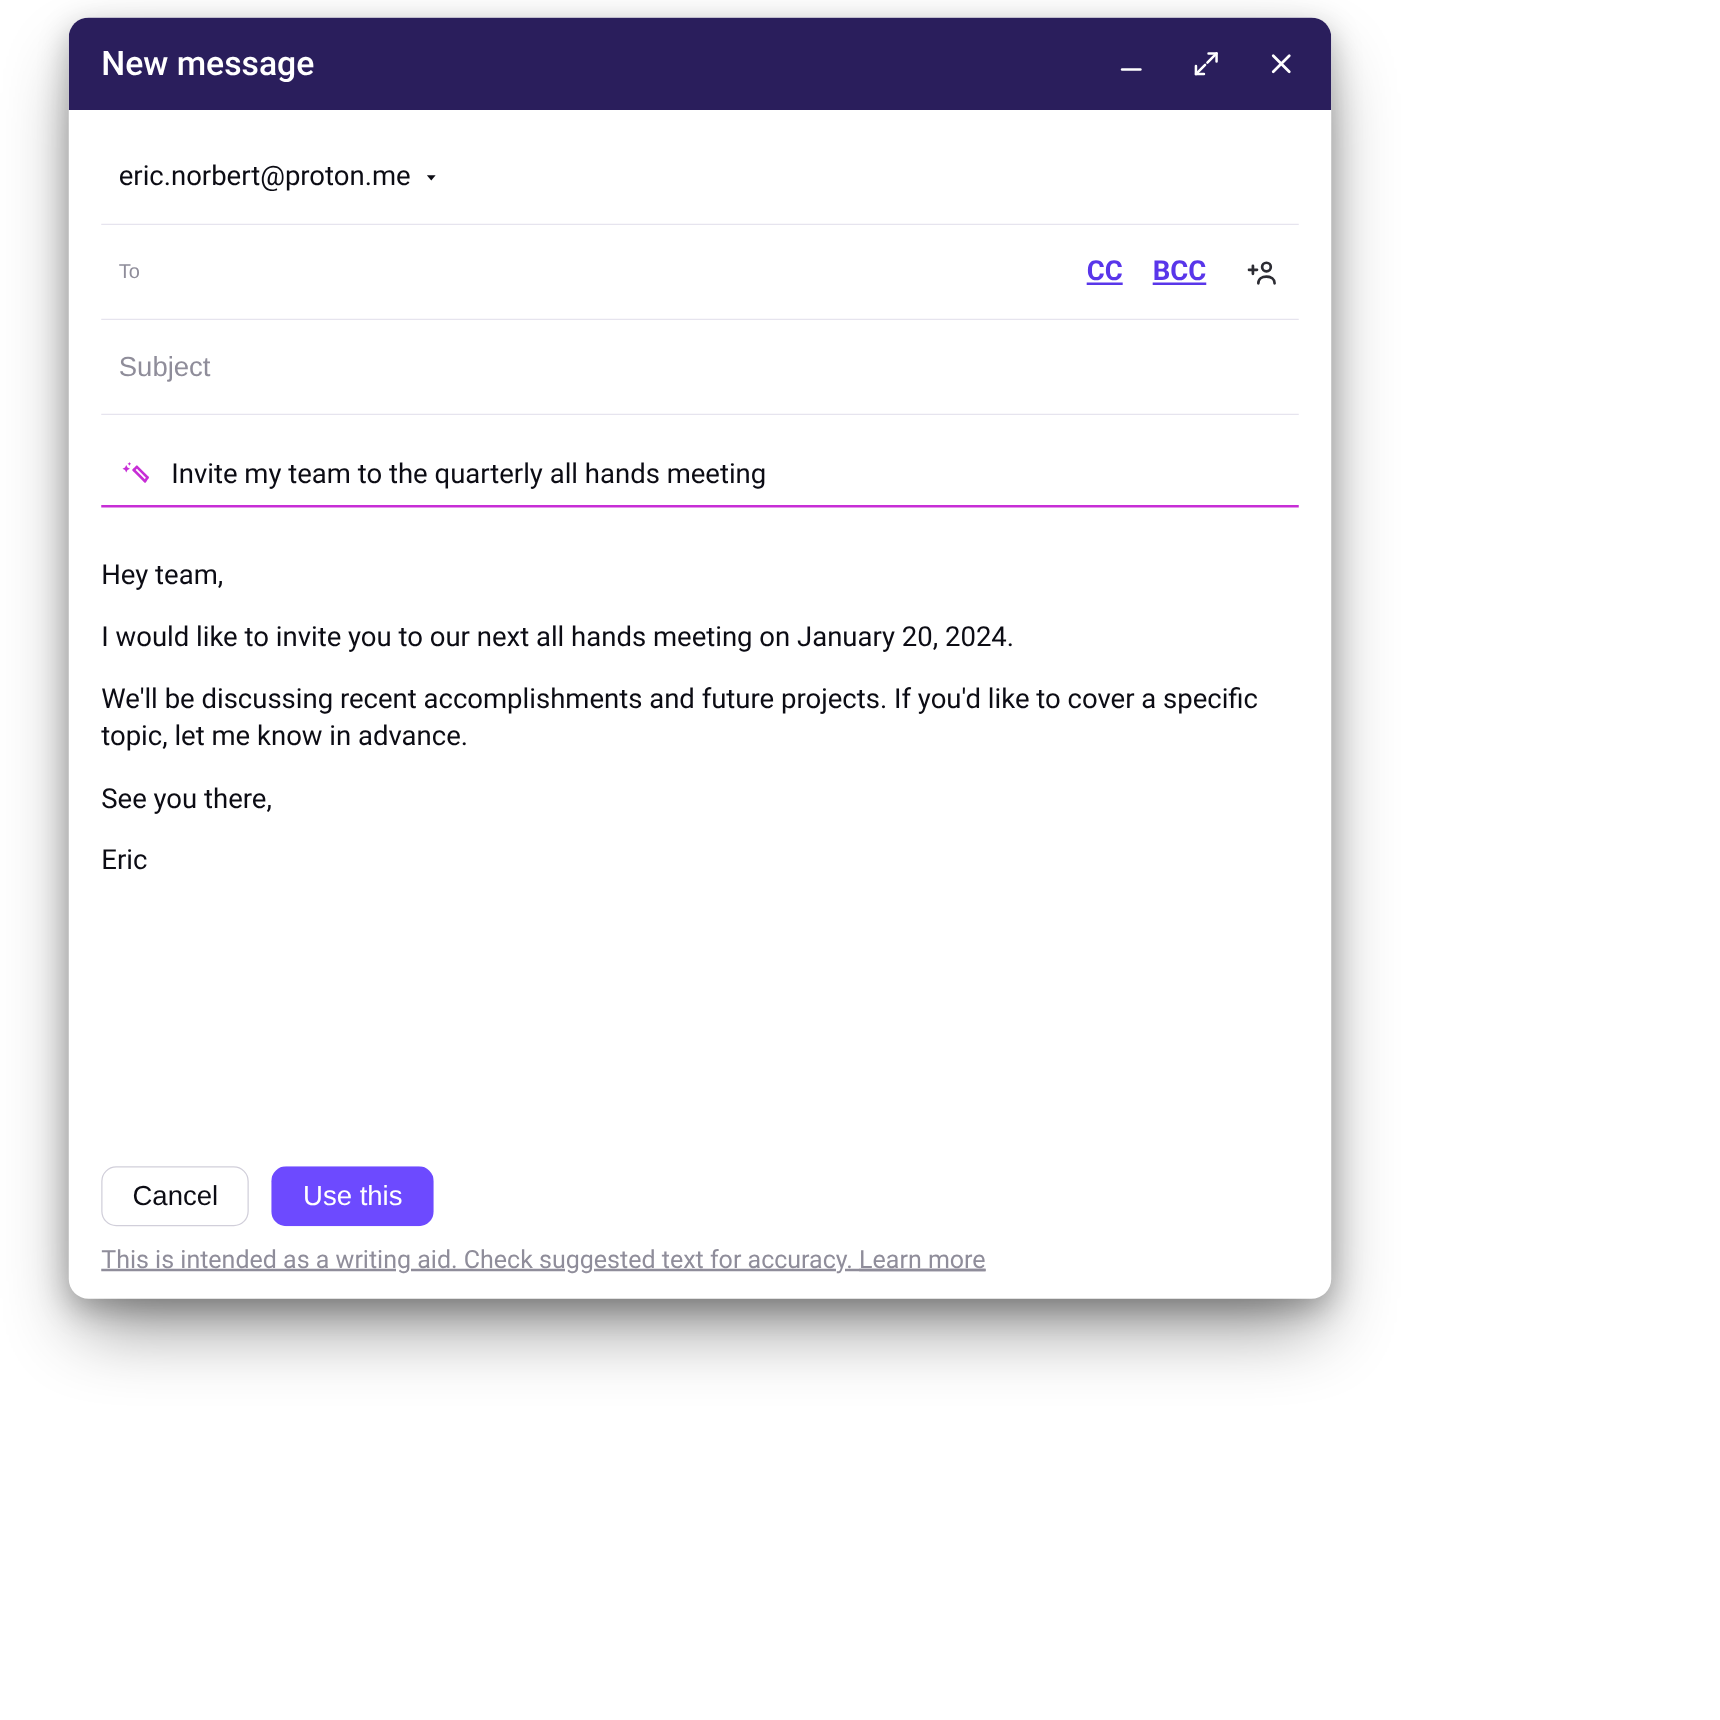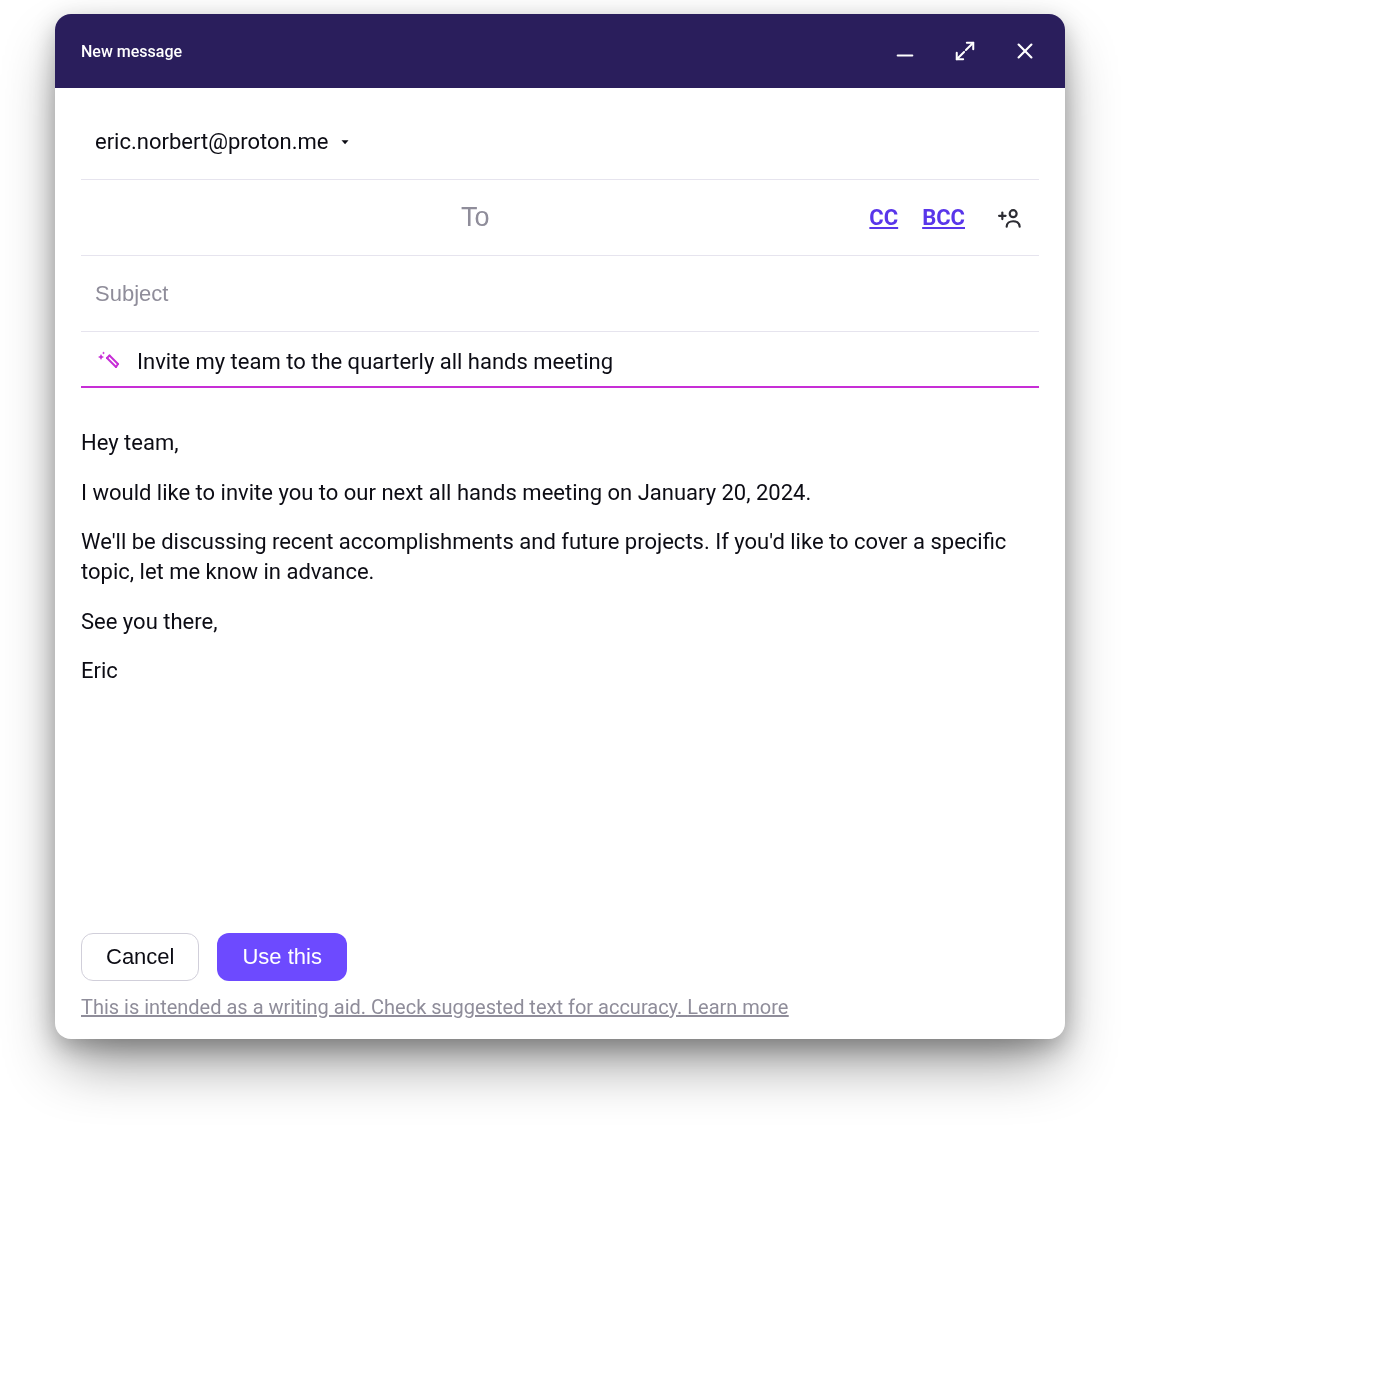--- a/index.html
+++ b/index.html
@@ -45,21 +45,21 @@
   
   .titlebar {
     background: var(--titlebar-bg);
     color: #fff;
     height: 74px;
     display: flex;
     align-items: center;
     padding: 0 26px 0 26px;
   }
   .titlebar .title {
-    font-size: 16px;
+    font-size: 27px;
     font-weight: 500;
     flex: 1;
   }
   .titlebar .actions {
     display: flex;
     align-items: center;
     gap: 32px;
   }
   .icon-btn {
     width: 28px; height: 28px;
@@ -89,24 +89,23 @@
   .field-row.first { margin-top: 16px; }
 
   .from-row .from-value { color: var(--text); }
   .from-row .caret { margin-left: 10px; display:flex; align-items:center; }
 
   .to-row { gap: 14px; }
   .to-row input.to-input {
     flex: 1;
     border: none;
     outline: none;
-    font-size: 27px;
+    font-size: 16px;
     color: var(--text);
     background: transparent;
-    text-align: center;
   }
   .to-row input.to-input::placeholder { color: var(--text-muted); }
   .cc-bcc {
     display: flex; align-items: center; gap: 24px;
     color: var(--accent-text);
     font-weight: 700;
     font-size: 22px;
   }
   .cc-bcc span { cursor: pointer; text-decoration: underline; }
   .add-contact {
@@ -122,21 +121,21 @@
     border: none;
     outline: none;
     font-size: 22px;
     color: var(--text);
     background: transparent;
   }
   .subject-row input.subject-input::placeholder { color: var(--text-muted); }
 
   
   .ai-row {
-    margin-top: 16px;
+    margin-top: 34px;
     padding: 0 14px 12px 14px;
     border-bottom: 2px solid var(--magic-line);
     display: flex;
     align-items: center;
     gap: 16px;
     font-size: 22px;
   }
   .ai-row .wand {
     color: var(--magic);
     display:flex; align-items:center; justify-content:center;

